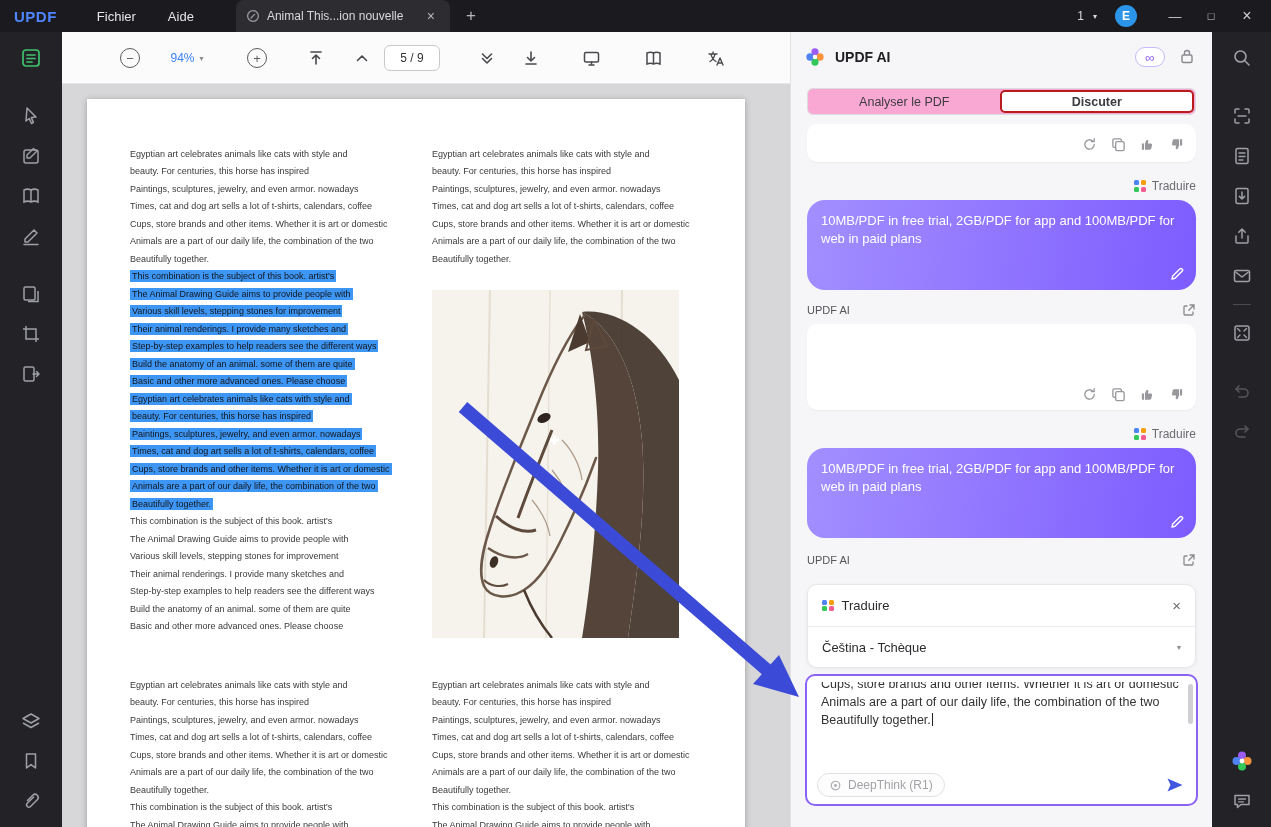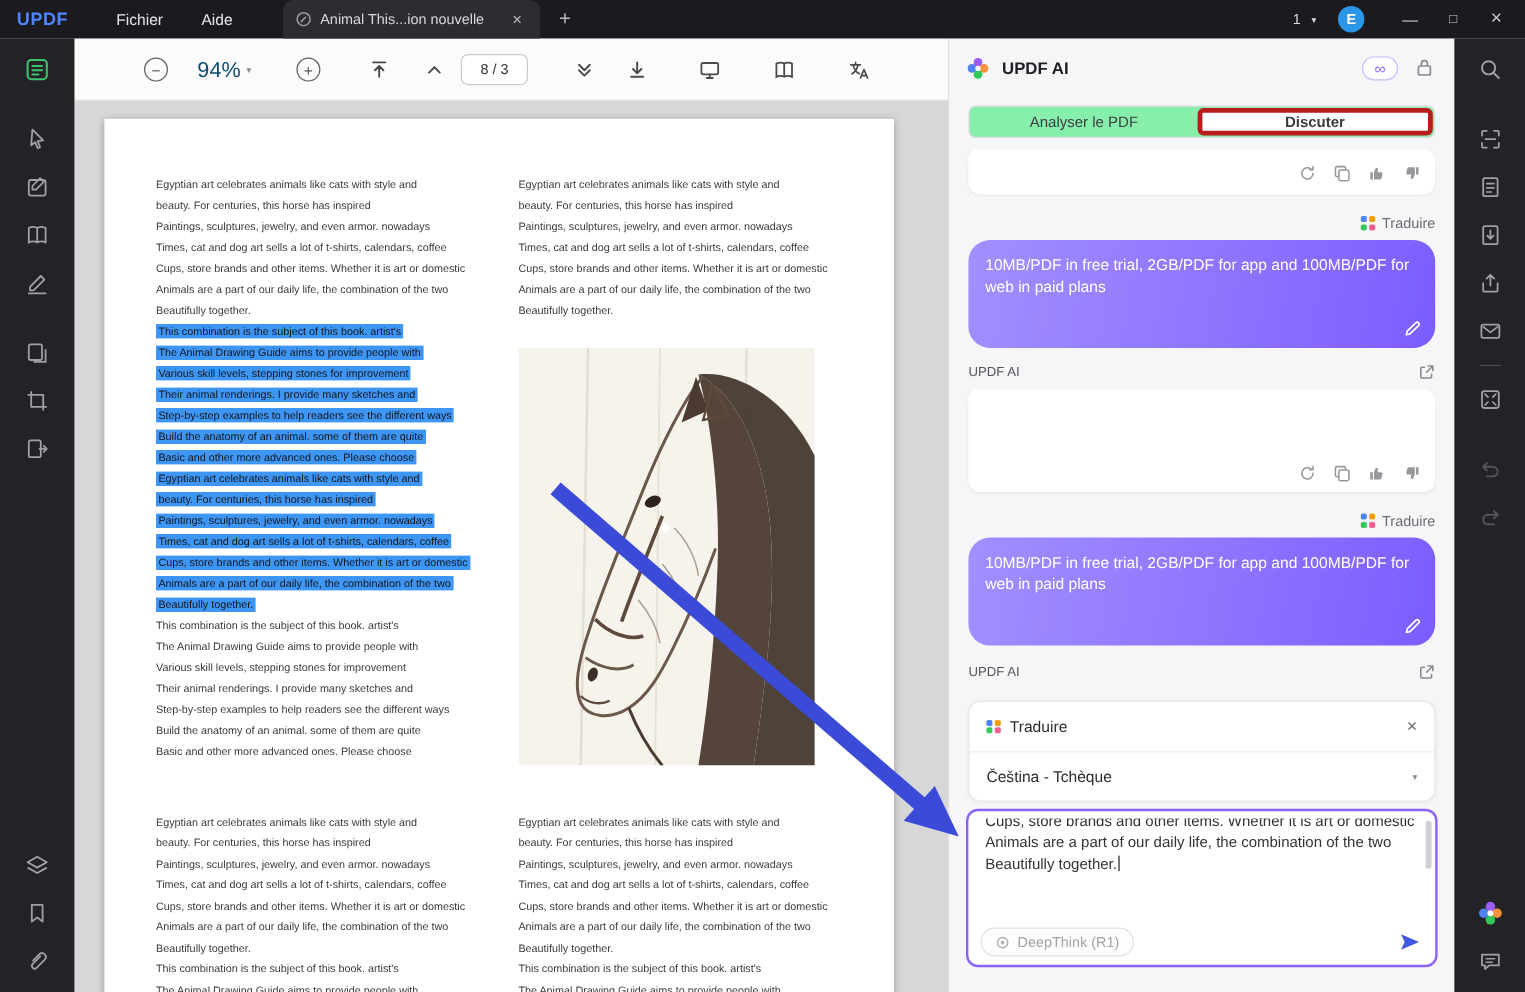--- a/index.html
+++ b/index.html
@@ -30,39 +30,39 @@
   .tool.dim{color:#55555a}
   .rail-gap{height:18px}
   .rail-bottom{position:absolute;bottom:6px;left:0;right:0;display:flex;flex-direction:column;align-items:center}
   .rail-div{width:18px;height:1px;background:#4a4a4f;margin:8px 0}
 
   
   .main{position:absolute;top:32px;left:62px;width:728px;bottom:0;background:#d7d7d9}
   .toolbar{position:relative;height:52px;background:#fbfbfc;border-bottom:1px solid #e6e6e8}
   .tb-item{position:absolute;top:13px;height:26px;display:flex;align-items:center;justify-content:center;color:#4a4a4e}
   .circle-btn{width:20px;height:20px;border:1.4px solid #5a5a5f;border-radius:50%;display:flex;align-items:center;justify-content:center;font-size:13px;color:#5a5a5f;line-height:1}
-  .zoom-pct{font-size:18px;color:#0c4a6e}
+  .zoom-pct{font-size:12px;color:#3b82f6}
   .mini-caret{font-size:8px;color:#8a8a8e;margin-left:5px}
   .page-box{width:56px;height:26px;border:1px solid #c9c9cd;border-radius:6px;background:#fff;display:flex;align-items:center;justify-content:center;font-size:12px;color:#333}
   .viewport{position:absolute;top:52px;left:0;right:0;bottom:0;overflow:hidden;background:#d7d7d9}
   .page{position:absolute;left:25px;top:15px;width:658px;height:840px;background:#fff;box-shadow:0 1px 6px rgba(0,0,0,.28)}
   .para{position:absolute}
   .line{height:17.5px;font-size:9px;color:#3a3a3a;white-space:nowrap;display:flex;align-items:center}
   .hl{background:#3e96f4;color:#14151a;padding:1px 2px}
   .horse{position:absolute;left:345px;top:191px;width:247px;height:348px}
 
   
   .ai-panel{position:absolute;top:32px;right:59px;width:422px;bottom:0;background:#f6f6f8;border-left:1px solid #e2e2e5;z-index:10}
   .ai-header{position:absolute;top:0;left:0;right:0;height:50px;display:flex;align-items:center}
   .ai-title{margin-left:10px;font-size:14px;font-weight:bold;color:#202024}
   .quota-pill{position:absolute;right:47px;top:15px;width:30px;height:20px;border:1px solid #c9b8fb;border-radius:10px;display:flex;align-items:center;justify-content:center;color:#8b5cf6;font-size:13px;background:#fff}
   .lock{position:absolute;right:18px;top:16px;color:#8a8a8e}
-  .ai-tabs{position:absolute;top:56px;left:16px;right:16px;height:27px;background:#86efac;border:1px solid #dcdce0;border-radius:6px;display:flex;padding:1px}
+  .ai-tabs{position:absolute;top:56px;left:16px;right:16px;height:27px;background:#f9a8d4;border:1px solid #dcdce0;border-radius:6px;display:flex;padding:1px}
   .ai-tab{flex:1;display:flex;align-items:center;justify-content:center;font-size:12.5px;color:#3c3c40;border-radius:5px}
-  .ai-tab.active{background:#fff;border:4px solid #b91c1c;font-weight:bold}
+  .ai-tab.active{background:#fff;border:2px solid #b91c1c;font-weight:bold}
   .bubble-white{position:absolute;left:16px;right:16px;background:#fff;border-radius:10px;box-shadow:0 1px 2px rgba(0,0,0,.05)}
   .icon-row{position:absolute;right:12px;bottom:8px;display:flex;gap:14px;color:#97979c}
   .traduire-row{position:absolute;right:16px;display:flex;align-items:center;gap:6px;font-size:12px;color:#6b6b70;height:16px}
   .bubble-purple{position:absolute;left:16px;right:16px;height:90px;border-radius:18px;background:linear-gradient(100deg,#a38fff 0%,#7d5cff 100%);color:#fff;font-size:13px;line-height:1.4;padding:12px 14px}
   .pencil{position:absolute;right:12px;bottom:9px;color:#fff}
   .sender-row{position:absolute;left:16px;right:16px;height:16px;display:flex;align-items:center;justify-content:space-between;font-size:11px;color:#55555a}
   .reply-text{font-size:13px;color:#333;line-height:1.45;padding:12px 14px}
   .t-card{position:absolute;left:16px;right:16px;top:552px;height:84px;background:#fff;border:1px solid #e8e8eb;border-radius:10px;box-shadow:0 1px 4px rgba(0,0,0,.06)}
   .t-card-head{height:42px;display:flex;align-items:center;padding:0 14px;gap:8px;font-size:13px;color:#2c2c30;border-bottom:1px solid #ececef}
   .t-card-close{margin-left:auto;color:#6d6d72;font-size:15px}
@@ -280,21 +280,21 @@
           <path d="M4 3h10" stroke="currentColor" stroke-width="1.6" stroke-linecap="round"></path>
           <path d="M9 15V6m0 0L5.5 9.5M9 6l3.5 3.5" fill="none" stroke="currentColor" stroke-width="1.6" stroke-linecap="round"></path>
         </svg>
     </div>
     <div class="tb-item" style="left:291px">
       <svg width="18" height="18" viewBox="0 0 18 18">
           <path d="M4.5 11.5L9 7l4.5 4.5" fill="none" stroke="currentColor" stroke-width="1.6" stroke-linecap="round" stroke-linejoin="round"></path>
         </svg>
     </div>
     <div class="tb-item" style="left:322px">
-        <span class="page-box">8 / 3</span>
+        <span class="page-box">5 / 9</span>
       </div>
     <div class="tb-item" style="left:416px">
       <svg width="18" height="18" viewBox="0 0 18 18">
           <path d="M4.5 5L9 9.5 13.5 5M4.5 9.5L9 14l4.5-4.5" fill="none" stroke="currentColor" stroke-width="1.6" stroke-linecap="round" stroke-linejoin="round"></path>
         </svg>
     </div>
     <div class="tb-item" style="left:460px">
       <svg width="18" height="18" viewBox="0 0 18 18">
           <path d="M9 3v9m0 0l3.5-3.5M9 12L5.5 8.5" fill="none" stroke="currentColor" stroke-width="1.6" stroke-linecap="round"></path>
           <path d="M4 15h10" stroke="currentColor" stroke-width="1.6" stroke-linecap="round"></path>

